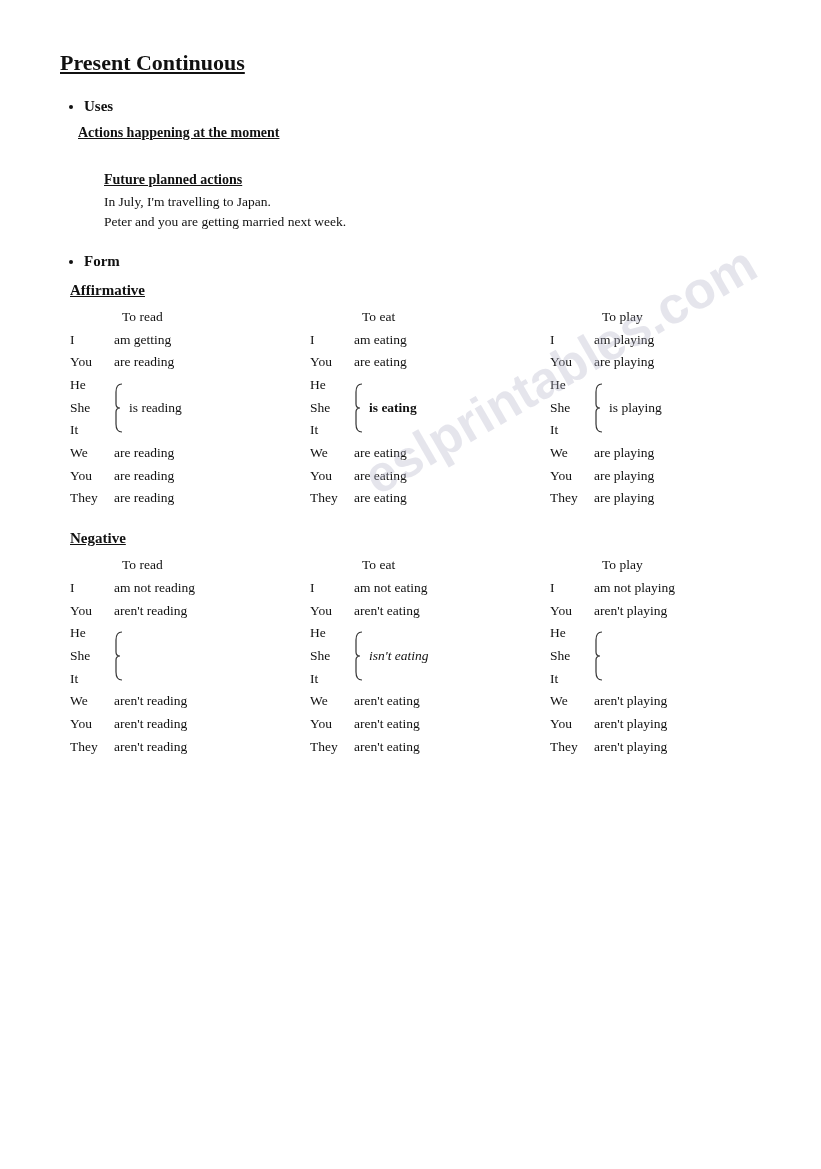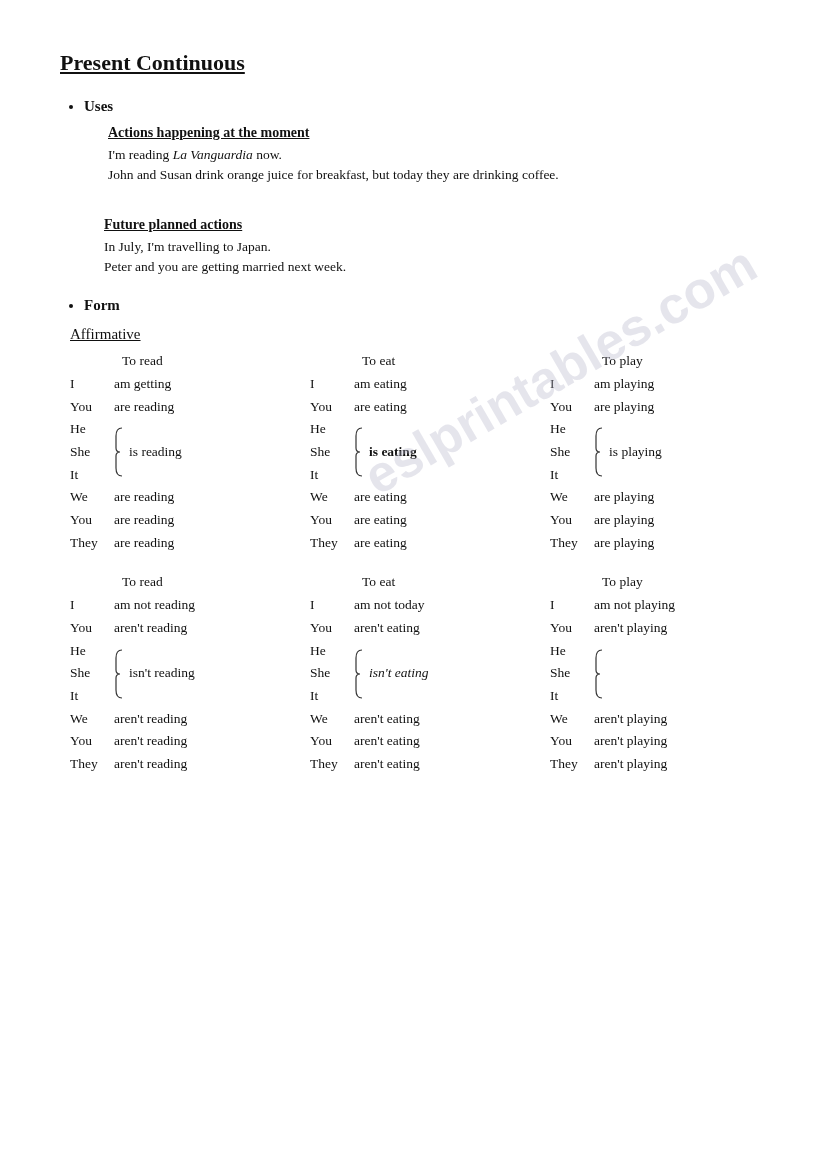--- a/index.html
+++ b/index.html
@@ -53,43 +53,39 @@
       font-style: italic;
     }
 
     .pron {
       min-width: 44px;
       display: inline-block;
     }
 
     .section-title {
       font-size: 15px;
-      font-weight: normal;
+      font-weight: bold;
       text-decoration: underline;
       margin-bottom: 10px;
     }
 
     ul { list-style: disc; }
   </style>
 </head>
 <body>
 
 <div class="watermark">eslprintables.com</div>
 
 <h1>Present Continuous</h1>
 
 <ul style="margin-left:24px; margin-bottom:10px;">
   <li style="font-weight:bold; font-size:15px; margin-bottom:10px;">Uses</li>
 </ul>
-<div style="margin-left:48px; margin-bottom:16px;font-family:Liberation Serif, serif;">
+<div style="margin-left:18px; margin-bottom:16px;font-family:Liberation Serif, serif;">
   <div class="sub-heading">Actions happening at the moment</div>
-  <div class="sub-text">
-    I'm reading <em>La Vanguardia</em> now.<br>
-    John and Susan drink orange juice for breakfast, but today they are drinking coffee.
-  </div>
 </div>
 <div style="margin-left:44px; margin-bottom:20px;margin-top:31px;">
   <div class="sub-heading">Future planned actions</div>
   <div class="sub-text">
     In July, I'm travelling to Japan.<br>
     Peter and you are getting married next week.
   </div>
 </div>
 
 <ul style="margin-left:24px; margin-bottom:12px;">
@@ -215,20 +211,21 @@
         <div style="display:flex;">
             <span class="pron">They</span>
             <span>are playing</span>
           </div>
       </div>
 
     </div>
   </div>
 
   <div style="margin-bottom:20px;">
+    <div class="section-title">Negative</div>
 
     <div style="display:flex; margin-bottom:4px;">
       <div style="min-width:220px; font-size:13.5px; margin-left:52px;">To read</div>
       <div style="min-width:220px; font-size:13.5px; margin-left:20px;">To eat</div>
       <div style="font-size:13.5px; margin-left:20px;">To play</div>
     </div>
 
     <div style="display:flex; font-size:13.5px; line-height:1.68;">
 
       <div style="min-width:220px;">
@@ -244,40 +241,39 @@
           <div style="display:flex; flex-direction:column;">
             <span style="min-width:44px;">He</span>
             <span style="min-width:44px;">She</span>
             <span style="min-width:44px;">It</span>
           </div>
           <div style="display:flex; align-items:center; margin-right:5px;">
             <svg width="10" height="52">
               <path d="M8,2 Q2,2 2,10 L2,22 Q2,26 6,26 Q2,26 2,30 L2,42 Q2,50 8,50" fill="none" stroke="#333" stroke-width="1.2"></path>
             </svg>
           </div>
-          <div style="display:flex; align-items:center;">isn't reading</div>
         </div>
         <div style="display:flex;">
             <span class="pron">We</span>
             <span>aren't reading</span>
           </div>
         <div style="display:flex;">
             <span class="pron">You</span>
             <span>aren't reading</span>
           </div>
         <div style="display:flex;">
             <span class="pron">They</span>
             <span>aren't reading</span>
           </div>
       </div>
 
       <div style="min-width:220px; margin-left:20px;">
         <div style="display:flex;">
             <span class="pron">I</span>
-            <span>am not today</span>
+            <span>am not eating</span>
           </div>
         <div style="display:flex;">
             <span class="pron">You</span>
             <span>aren't eating</span>
           </div>
         <div style="display:flex; align-items:stretch;">
           <div style="display:flex; flex-direction:column;">
             <span style="min-width:44px;">He</span>
             <span style="min-width:44px;">She</span>
             <span style="min-width:44px;">It</span>

